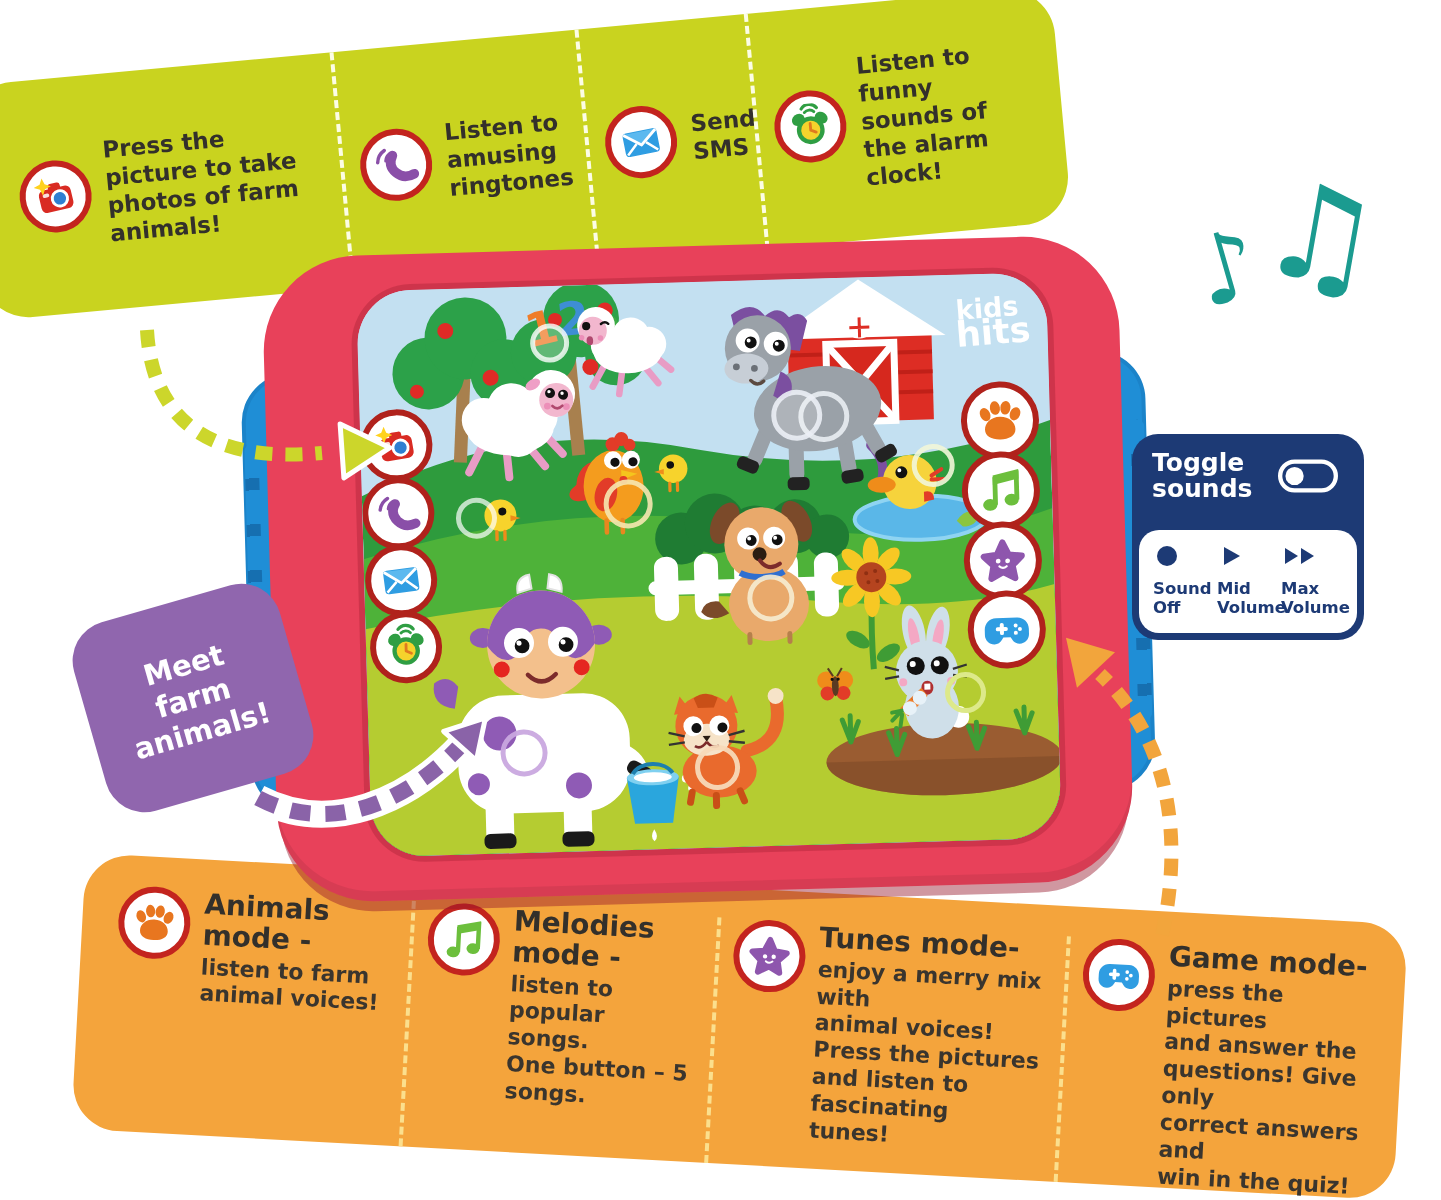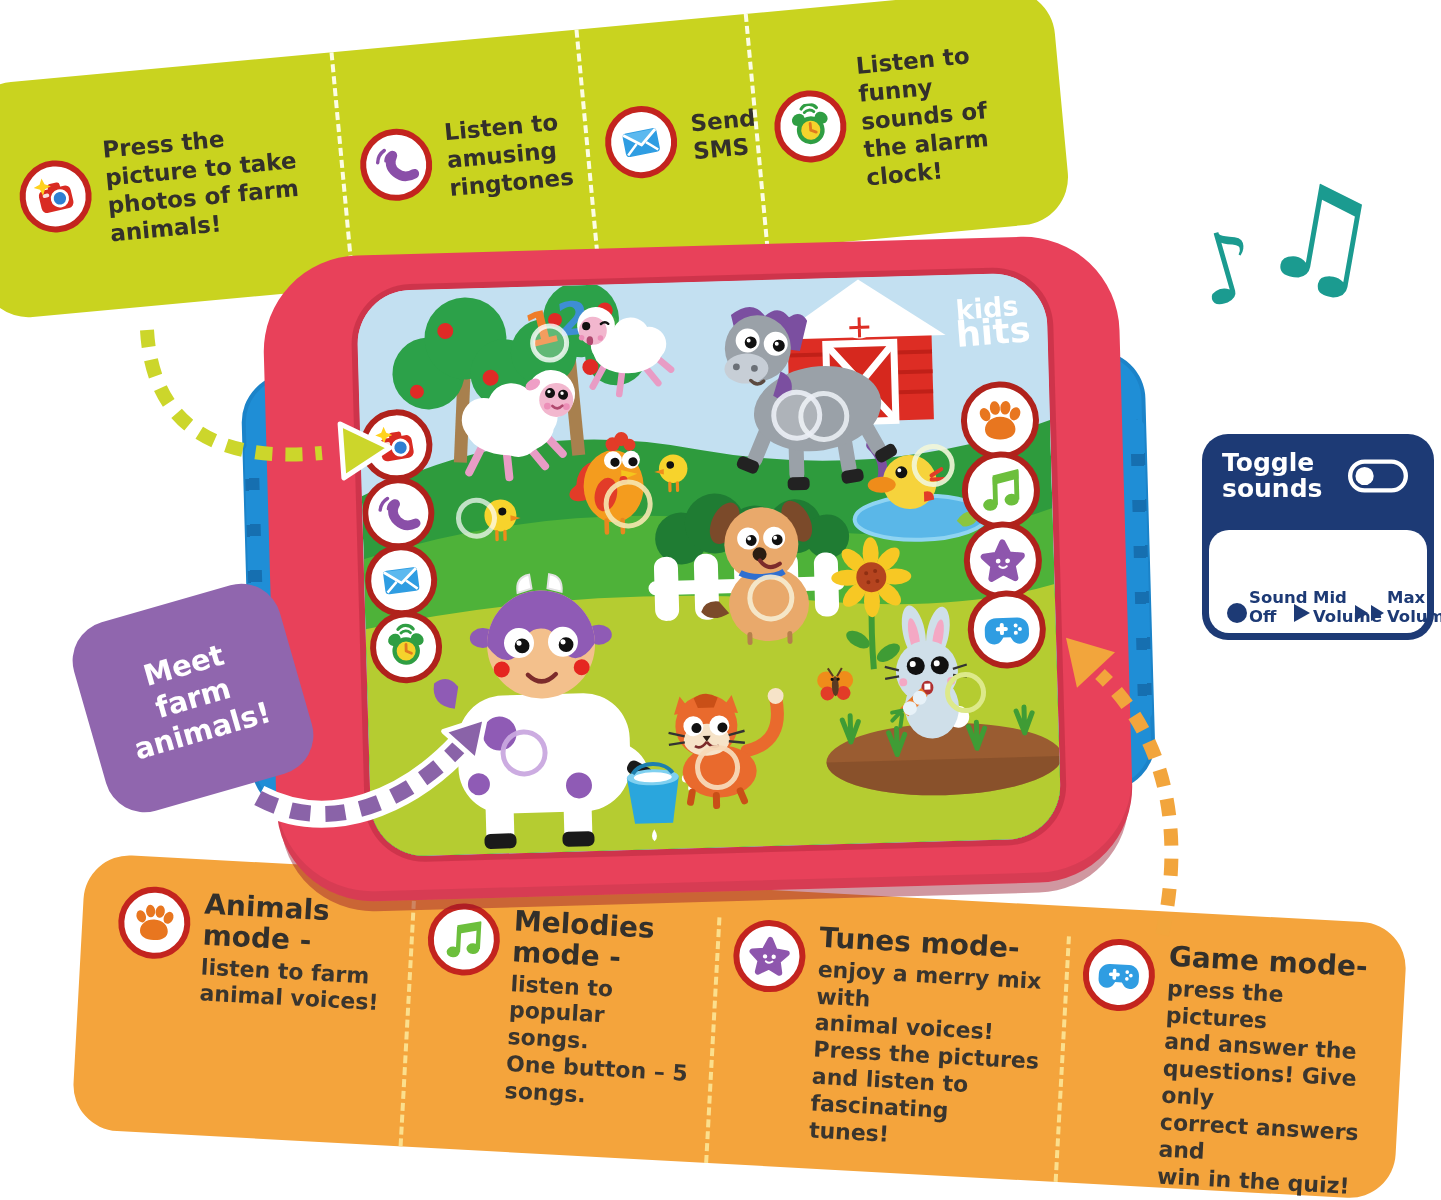--- a/index.html
+++ b/index.html
@@ -43,27 +43,27 @@
       background:repeating-linear-gradient(#1f8ed6 0 34px,#166fb0 34px 46px);border-radius:7px;}
   .grip.left .ridges{left:2px;}
   .grip.right .ridges{right:2px;}
   .frame{position:absolute;inset:0;background:#e8415a;border-radius:96px;
       box-shadow:0 14px 0 -4px rgba(150,25,45,.45), inset 0 -10px 0 rgba(0,0,0,.07);}
   .screen{position:absolute;left:94px;top:36px;width:690px;height:566px;border-radius:54px;
       overflow:hidden;background:#c3e0f1;box-shadow:0 0 0 6px rgba(140,20,35,.28);}
   .screen svg{display:block;width:690px;height:566px;}
 
   
-  .volume-card{position:absolute;left:1202px;top:434px;width:232px;height:206px;
+  .volume-card{position:absolute;left:1132px;top:434px;width:232px;height:206px;
       background:#1d3a75;border-radius:26px;z-index:6;box-sizing:border-box;}
   .vc-head{display:flex;align-items:center;justify-content:space-between;padding:16px 16px 6px 20px;}
   .vc-title{color:#fff;font-weight:700;font-size:25px;line-height:1.05;}
   .vc-panel{position:absolute;left:7px;right:7px;top:96px;bottom:7px;background:#fff;
       border-radius:20px;display:flex;justify-content:space-between;padding:12px 14px 6px;box-sizing:border-box;}
-  .vc-item{display:flex;align-items:flex-end;width:62px;}
+  .vc-item{display:flex;flex-direction:column;align-items:flex-start;width:62px;}
   .vc-ic{height:28px;display:flex;align-items:center;justify-content:flex-start;margin-left:2px;}
   .vc-label{margin-top:10px;font-weight:700;font-size:16.5px;line-height:1.15;color:#1d3a75;}
 
   
   .meet-tag{position:absolute;left:86px;top:600px;width:214px;height:196px;background:#9066ae;
       border-radius:40px;transform:rotate(-16deg);display:flex;align-items:center;justify-content:center;
       z-index:6;}
   .meet-tag .txt{color:#fff;font-weight:700;font-size:29px;line-height:1.18;text-align:center;}
 
   

